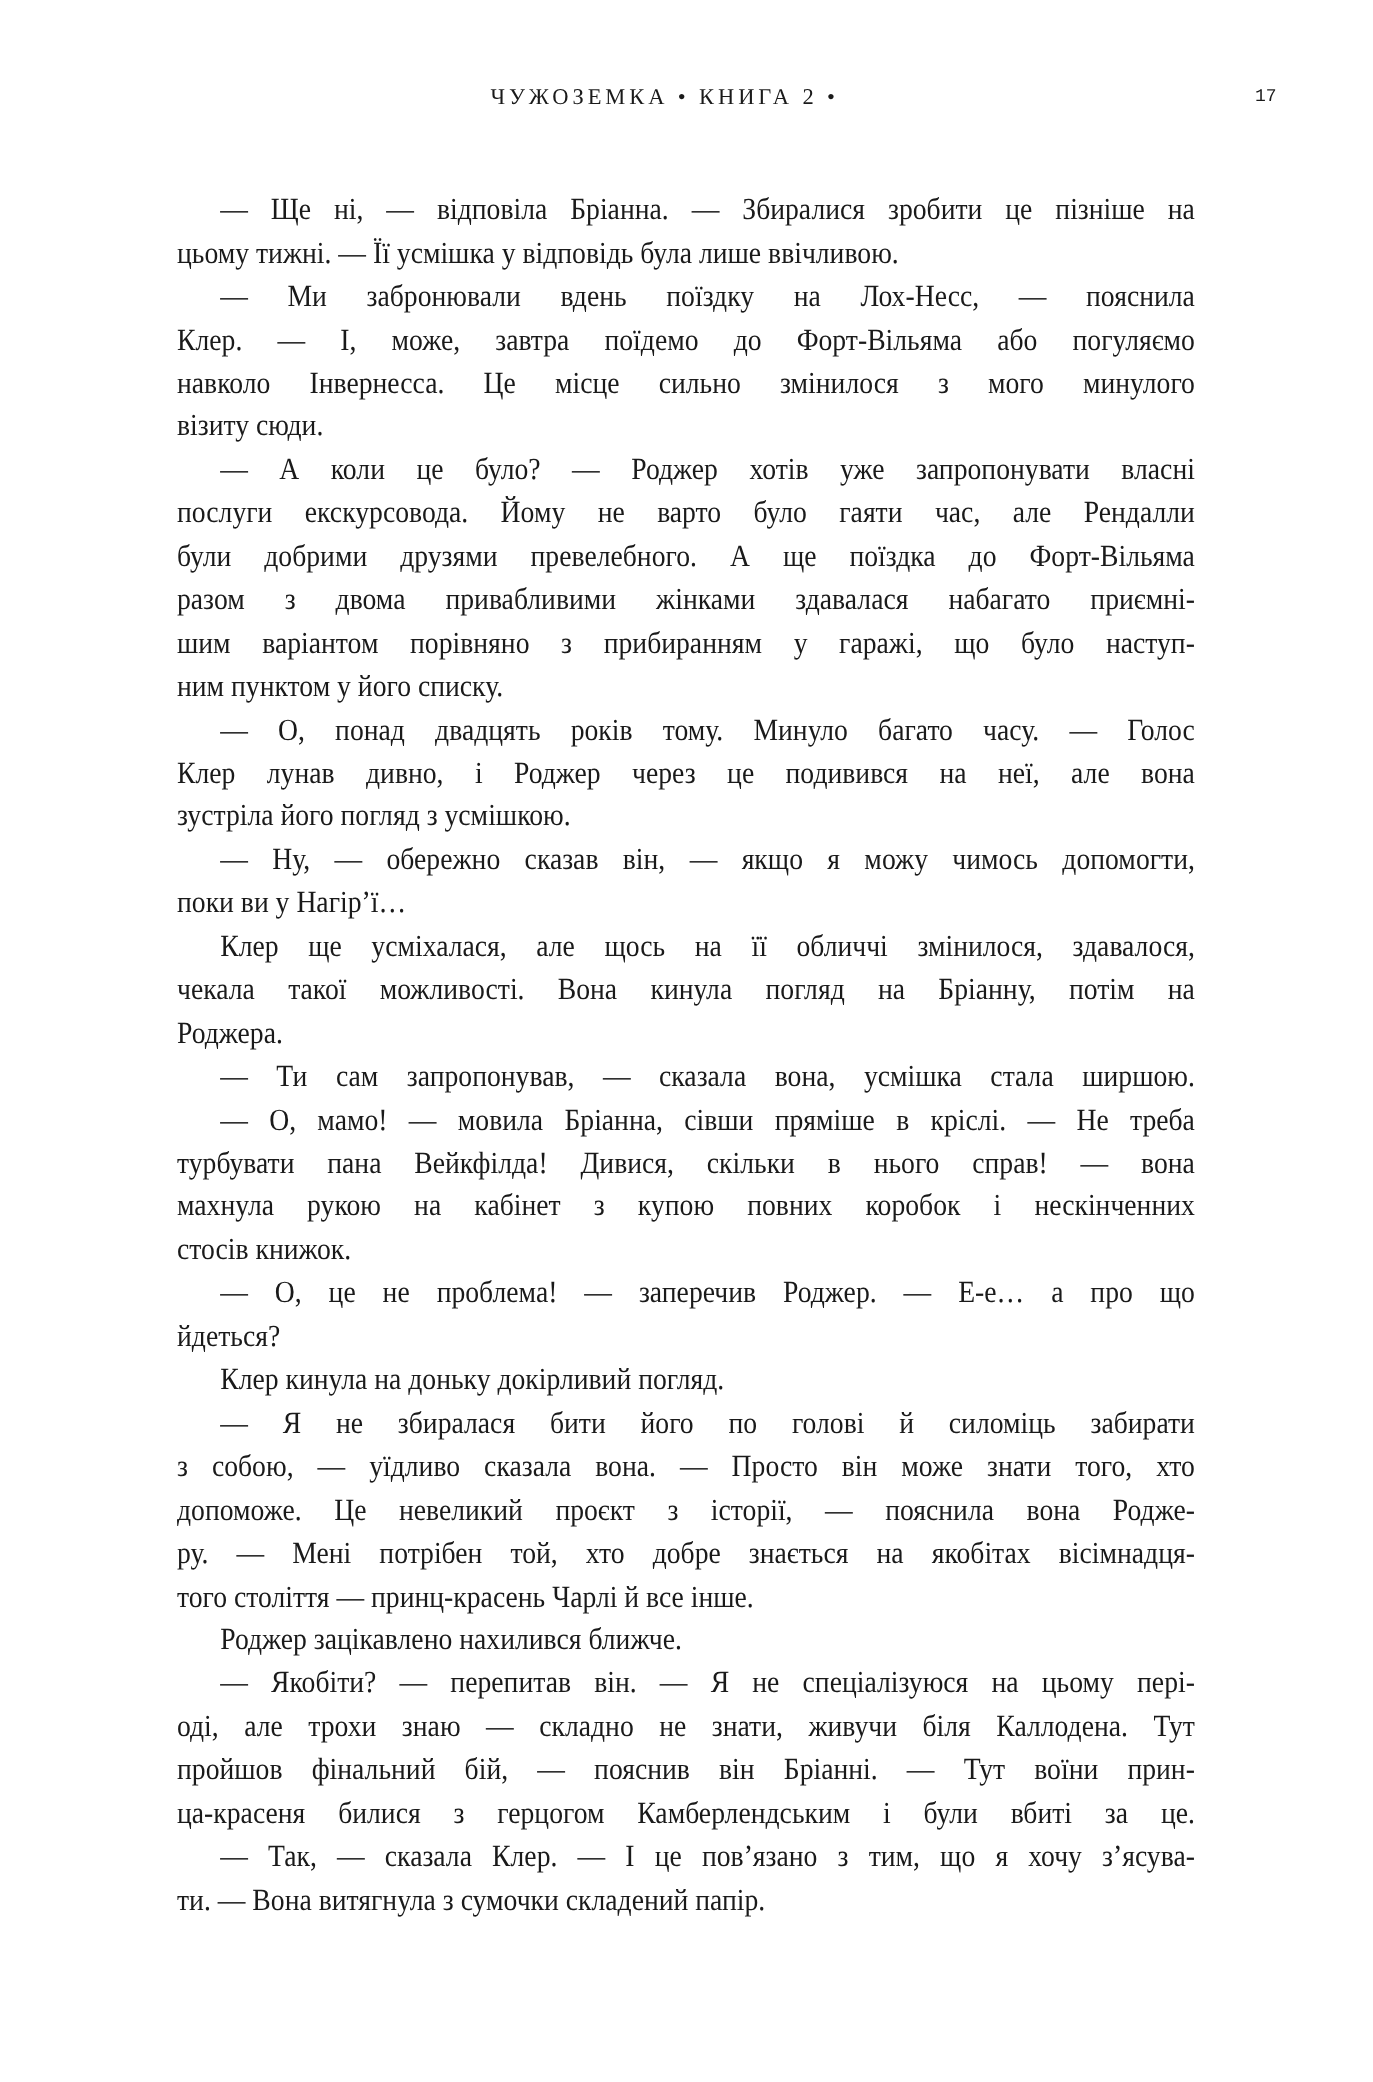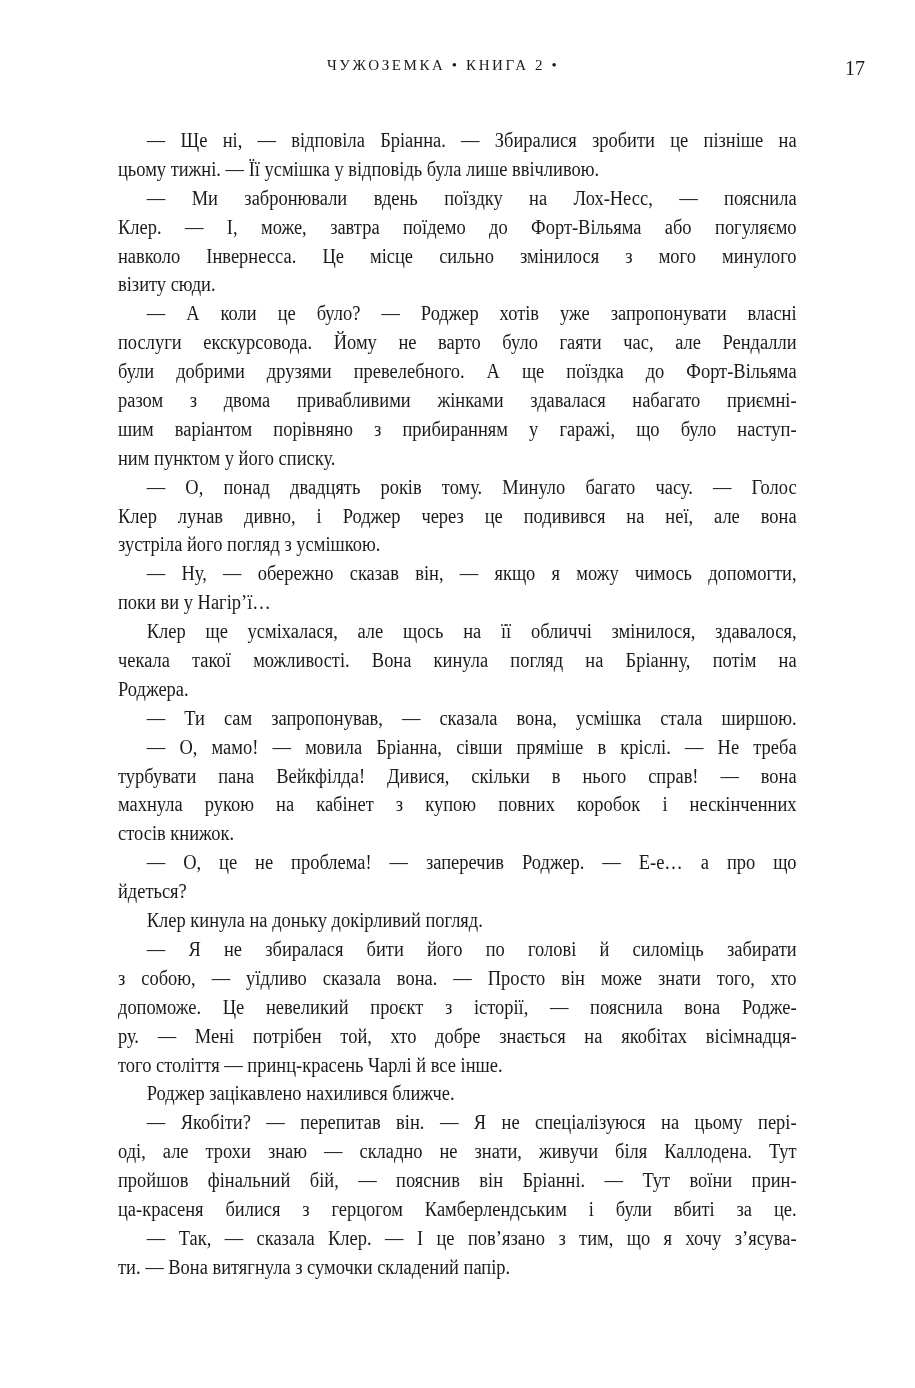--- a/index.html
+++ b/index.html
@@ -5,21 +5,21 @@
     html, body { margin: 0; padding: 0; background: #ffffff; }
     body { width: 915px; height: 1388px; position: relative; overflow: hidden; }
     .page { position: absolute; left: 0; top: 0; width: 915px; height: 1388px; background: #ffffff; color: #1a1a1a; }
     .running-head {
       position: absolute; top: 57px; left: 0; width: 915px; height: 20px;
       font-family: "Liberation Serif", serif; font-size: 15px; color: #1a1a1a;
     }
     .running-title {
       position: absolute; left: 327px; top: 0; letter-spacing: 2.6px; white-space: nowrap;
     }
-    .folio { position: absolute; right: 50px; top: 0; font-size: 20px; }
+    .folio { position: absolute; right: 64px; top: 0; font-size: 12px; font-family: Liberation Mono, monospace; }
     .body-text {
       position: absolute; left: 118px; top: 126px; width: 679px;
       font-family: "Liberation Serif", serif; font-size: 20.5px; color: #1a1a1a;
       transform: scaleX(0.9); transform-origin: left top;
     }
     .ln {
       display: block; height: 28.9px; line-height: 28.9px; white-space: nowrap;
       width: 754px; 
       text-align: justify; text-align-last: justify;
     }

